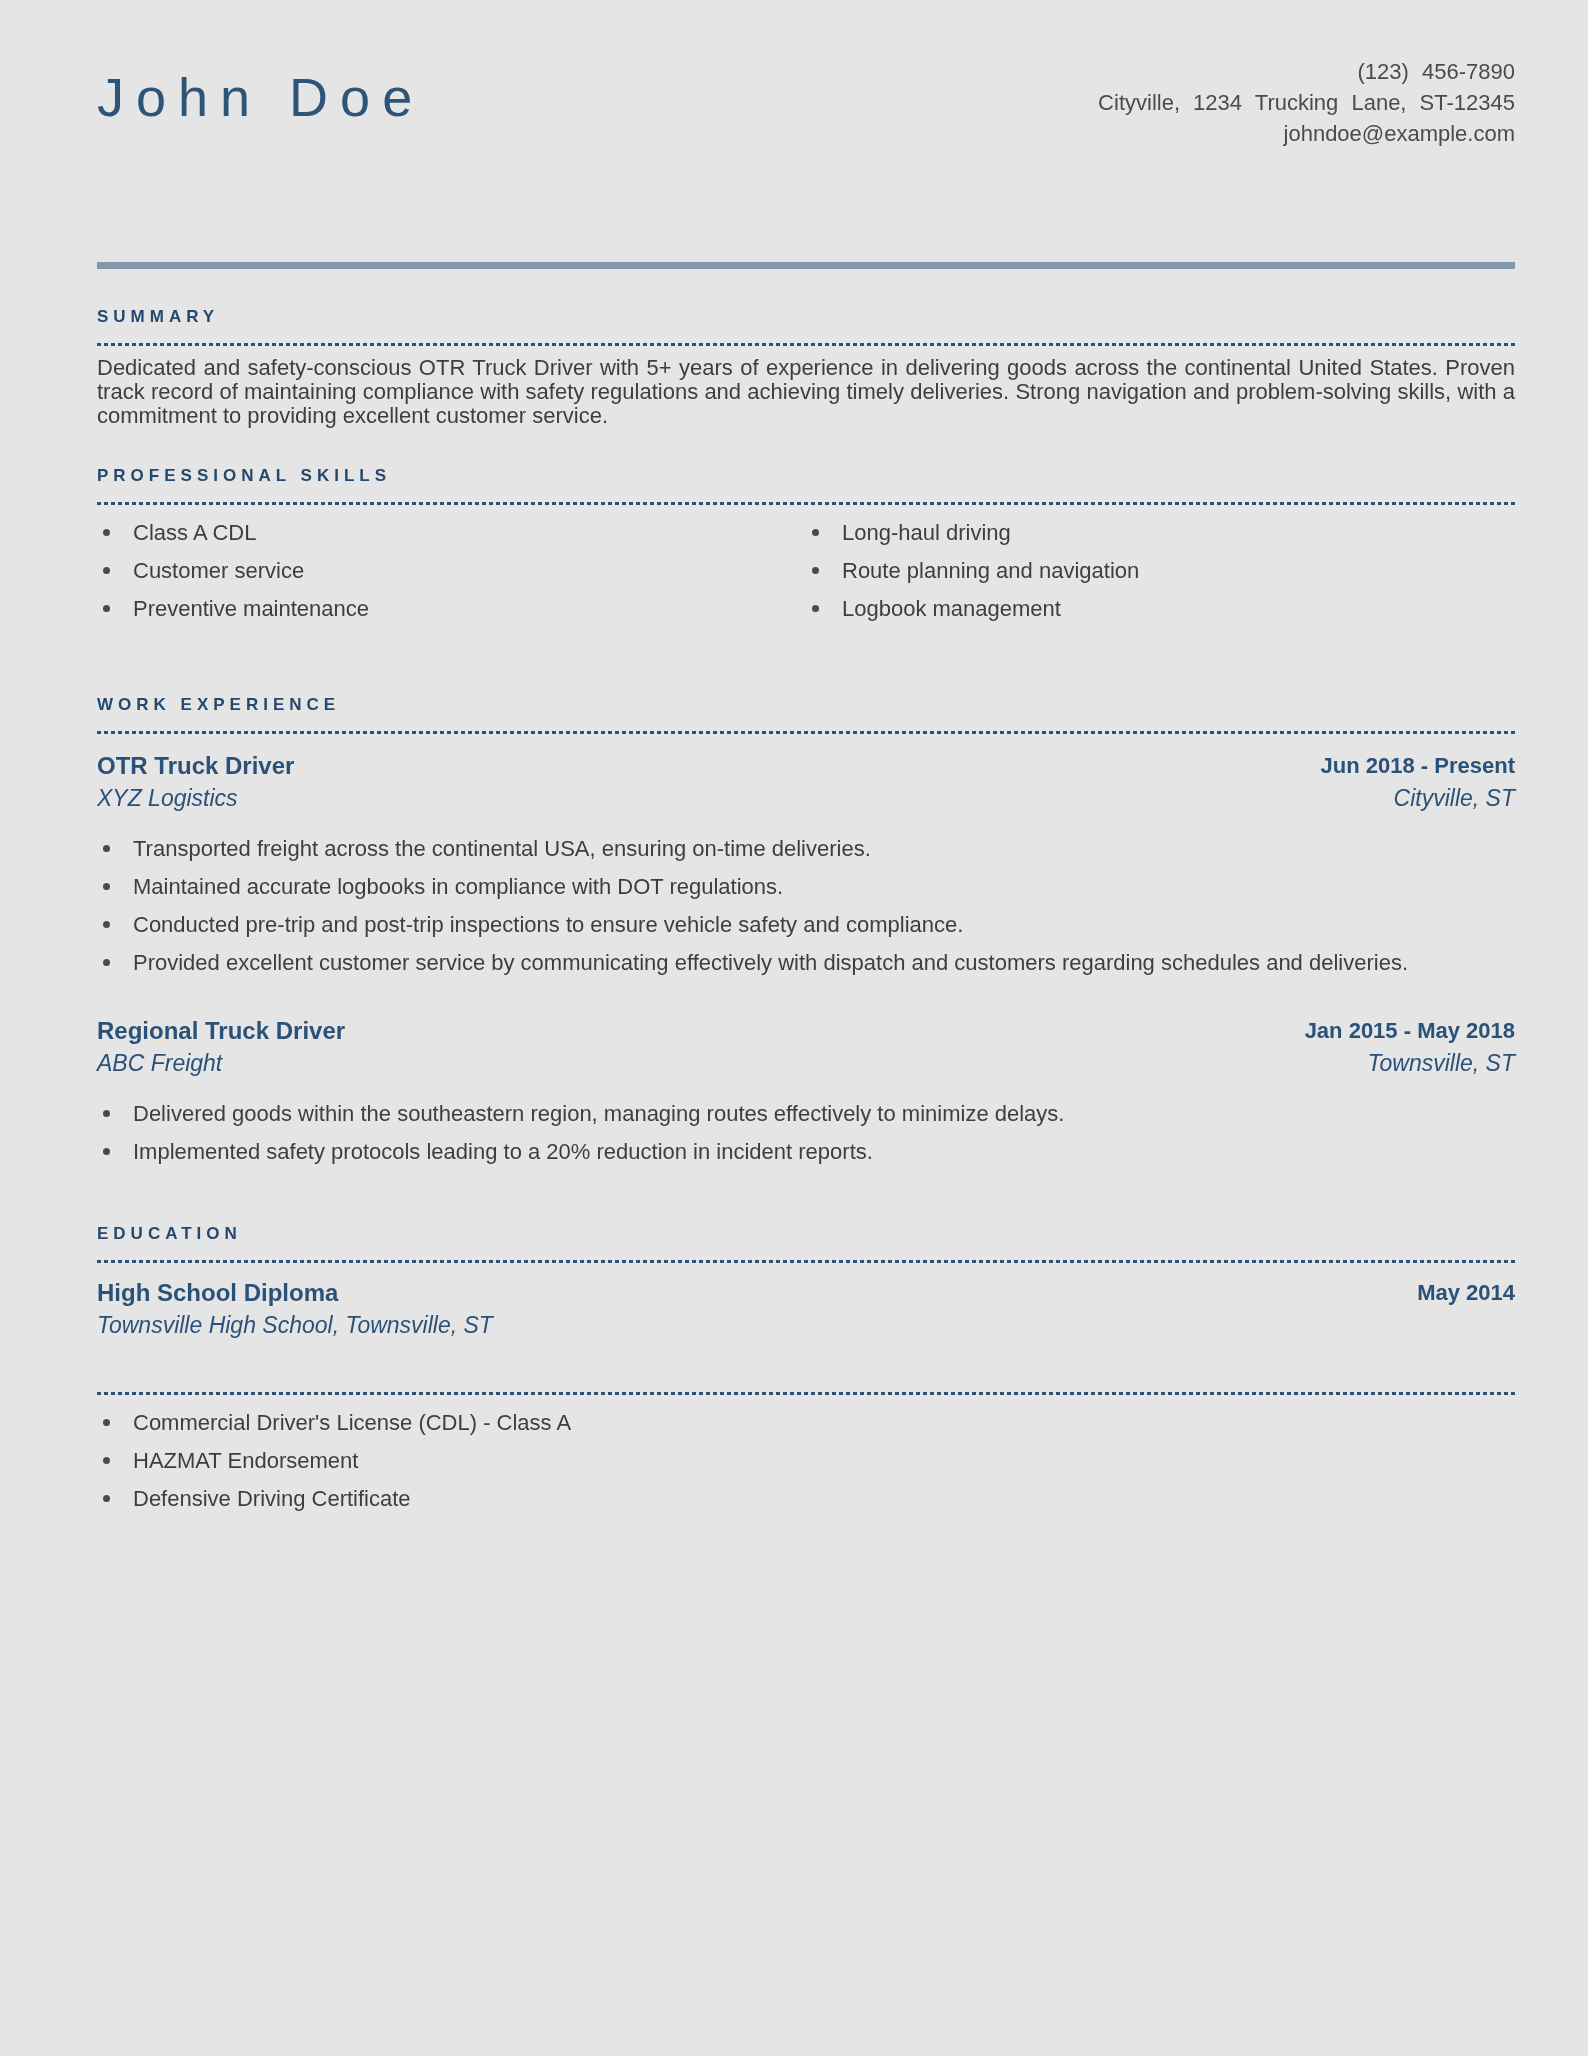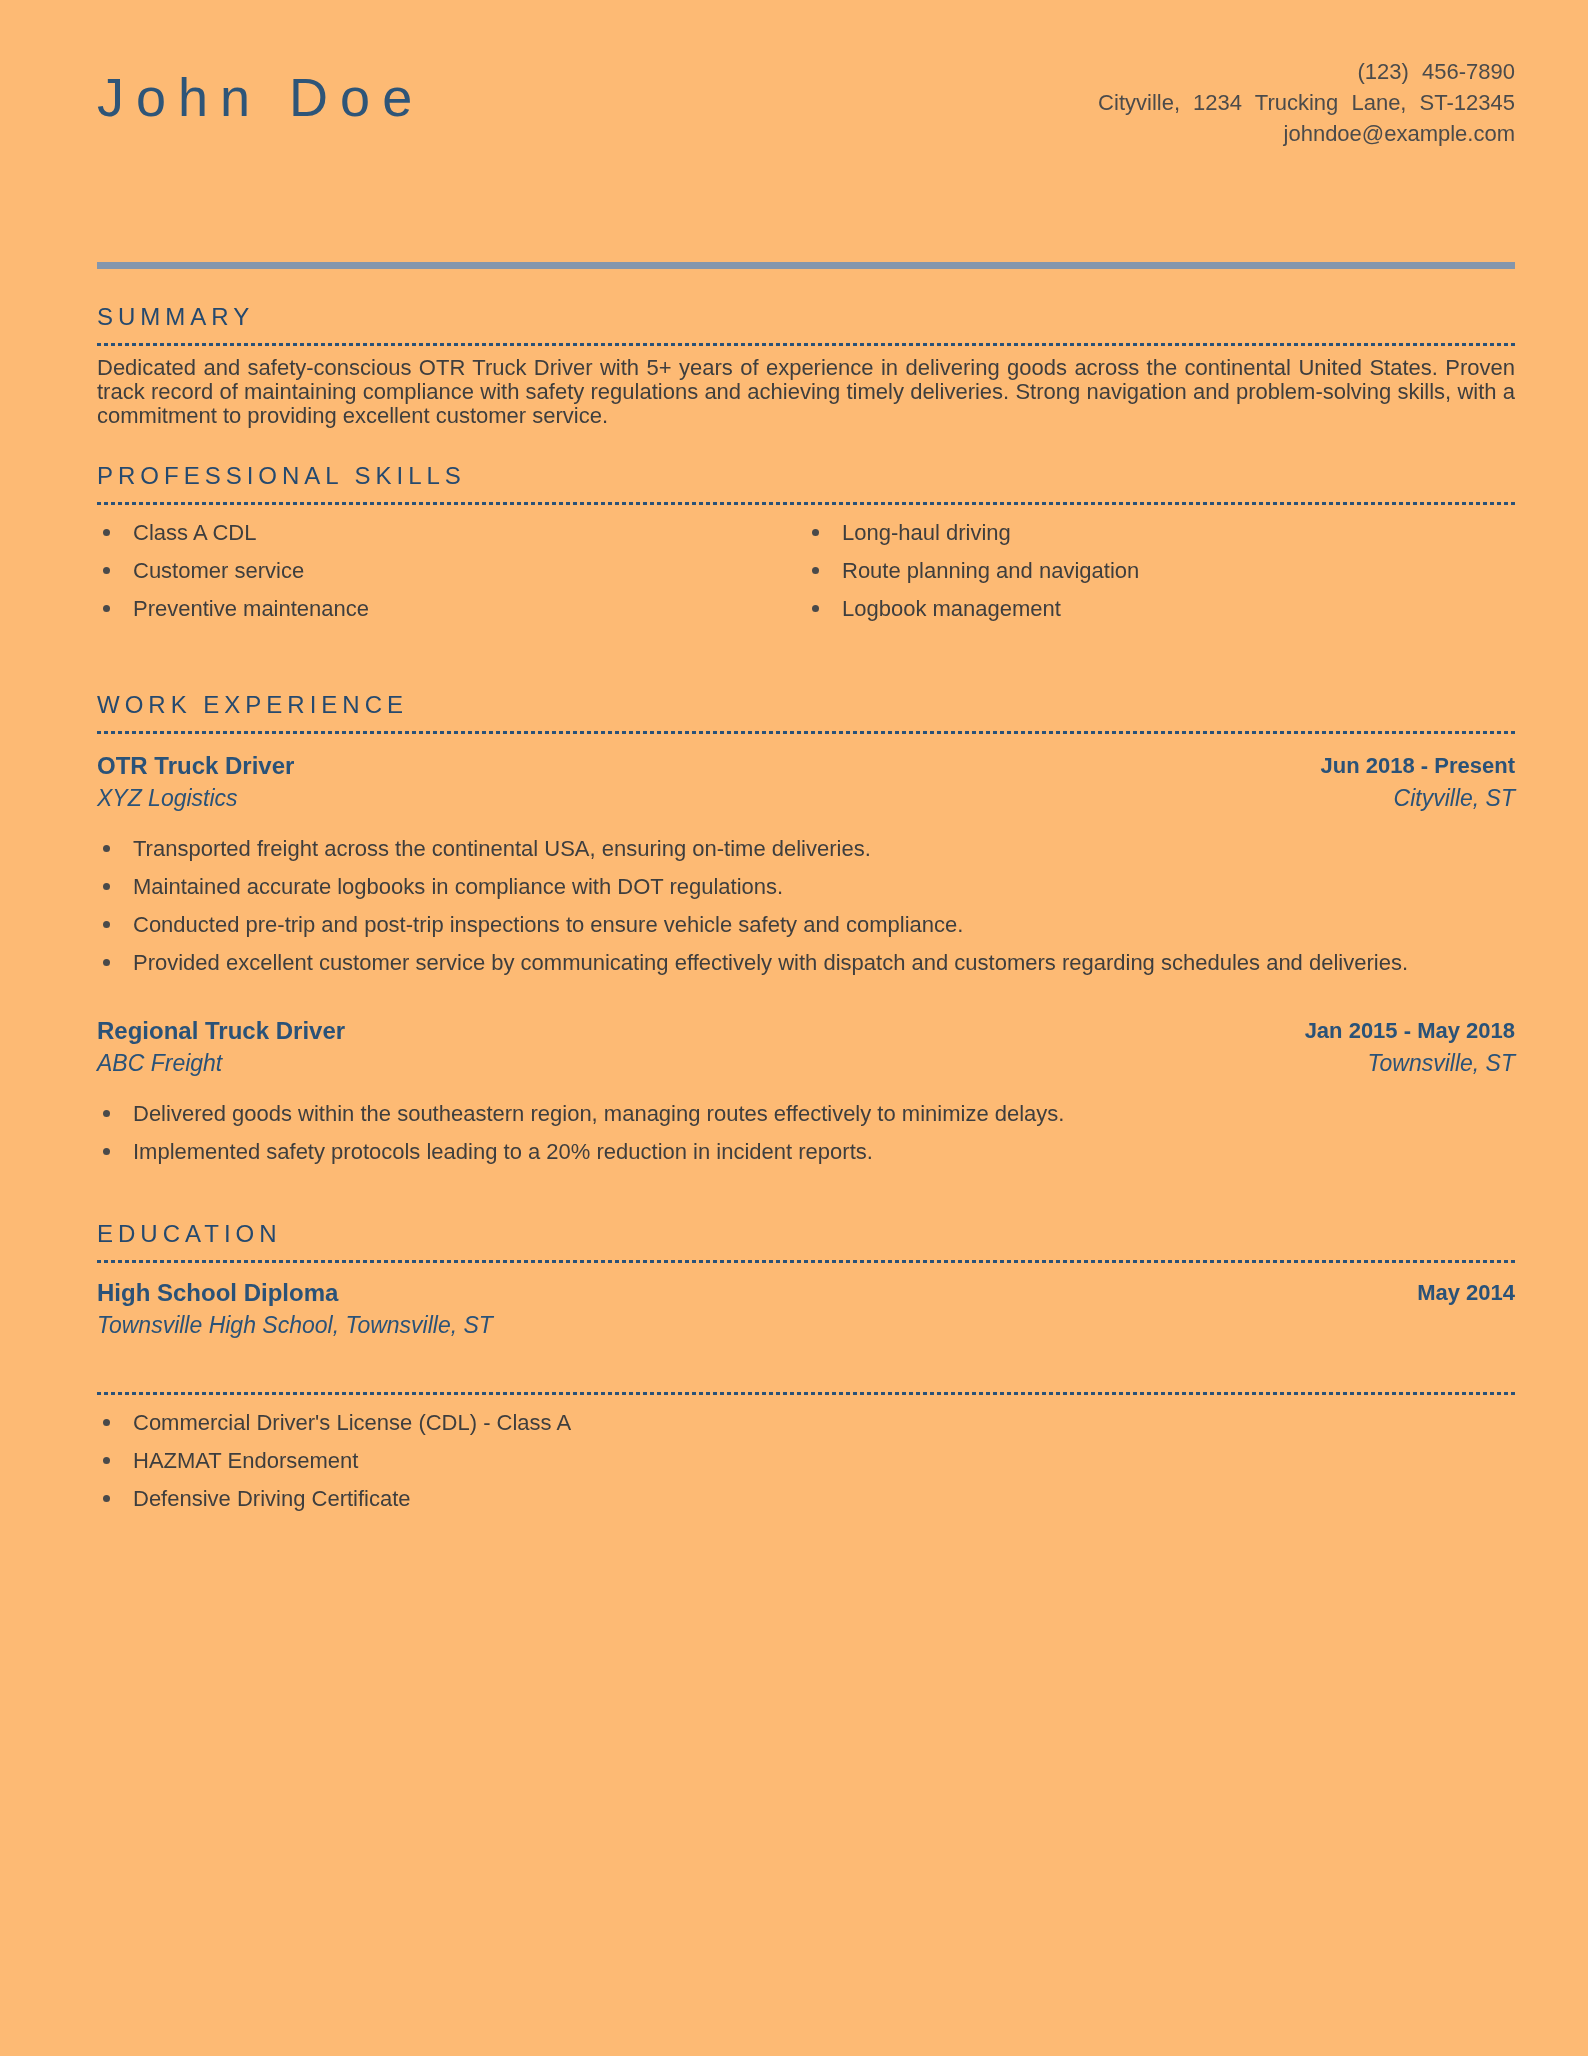--- a/index.html
+++ b/index.html
@@ -17,21 +17,21 @@
     width:1588px;
     min-height:2056px;
     font-family:"Liberation Sans","DejaVu Sans",sans-serif;
     color:var(--color-text);
     -webkit-font-smoothing:antialiased;
   }
   .page{
     width:1588px;
     min-height:2056px;
     padding:52px 73px 60px 97px;
-    background:#fdba74;
+    background:#e5e5e5;
   }
   
   .header{
     display:flex;
     justify-content:space-between;
     align-items:flex-start;
   }
   .name{
     margin:16px 0 0 0;
     font-size:54px;
@@ -53,22 +53,22 @@
     height:7px;
     background:var(--color-bar);
     margin-top:113px;
   }
   
   .section{margin-top:34px;}
   .section--xl{margin-top:62px;}
   .section--lg{margin-top:50px;}
   .section-title{
     margin:0;
-    font-size:24px;
-    font-weight:normal;
+    font-size:17px;
+    font-weight:bold;
     letter-spacing:5px;
     color:var(--color-section_title);
     line-height:28px;
   }
   .dotted{
     height:3px;
     margin-top:12px;
     background:repeating-linear-gradient(to right,var(--color-accent) 0 4px,transparent 4px 7px);
   }
   .summary-text{

